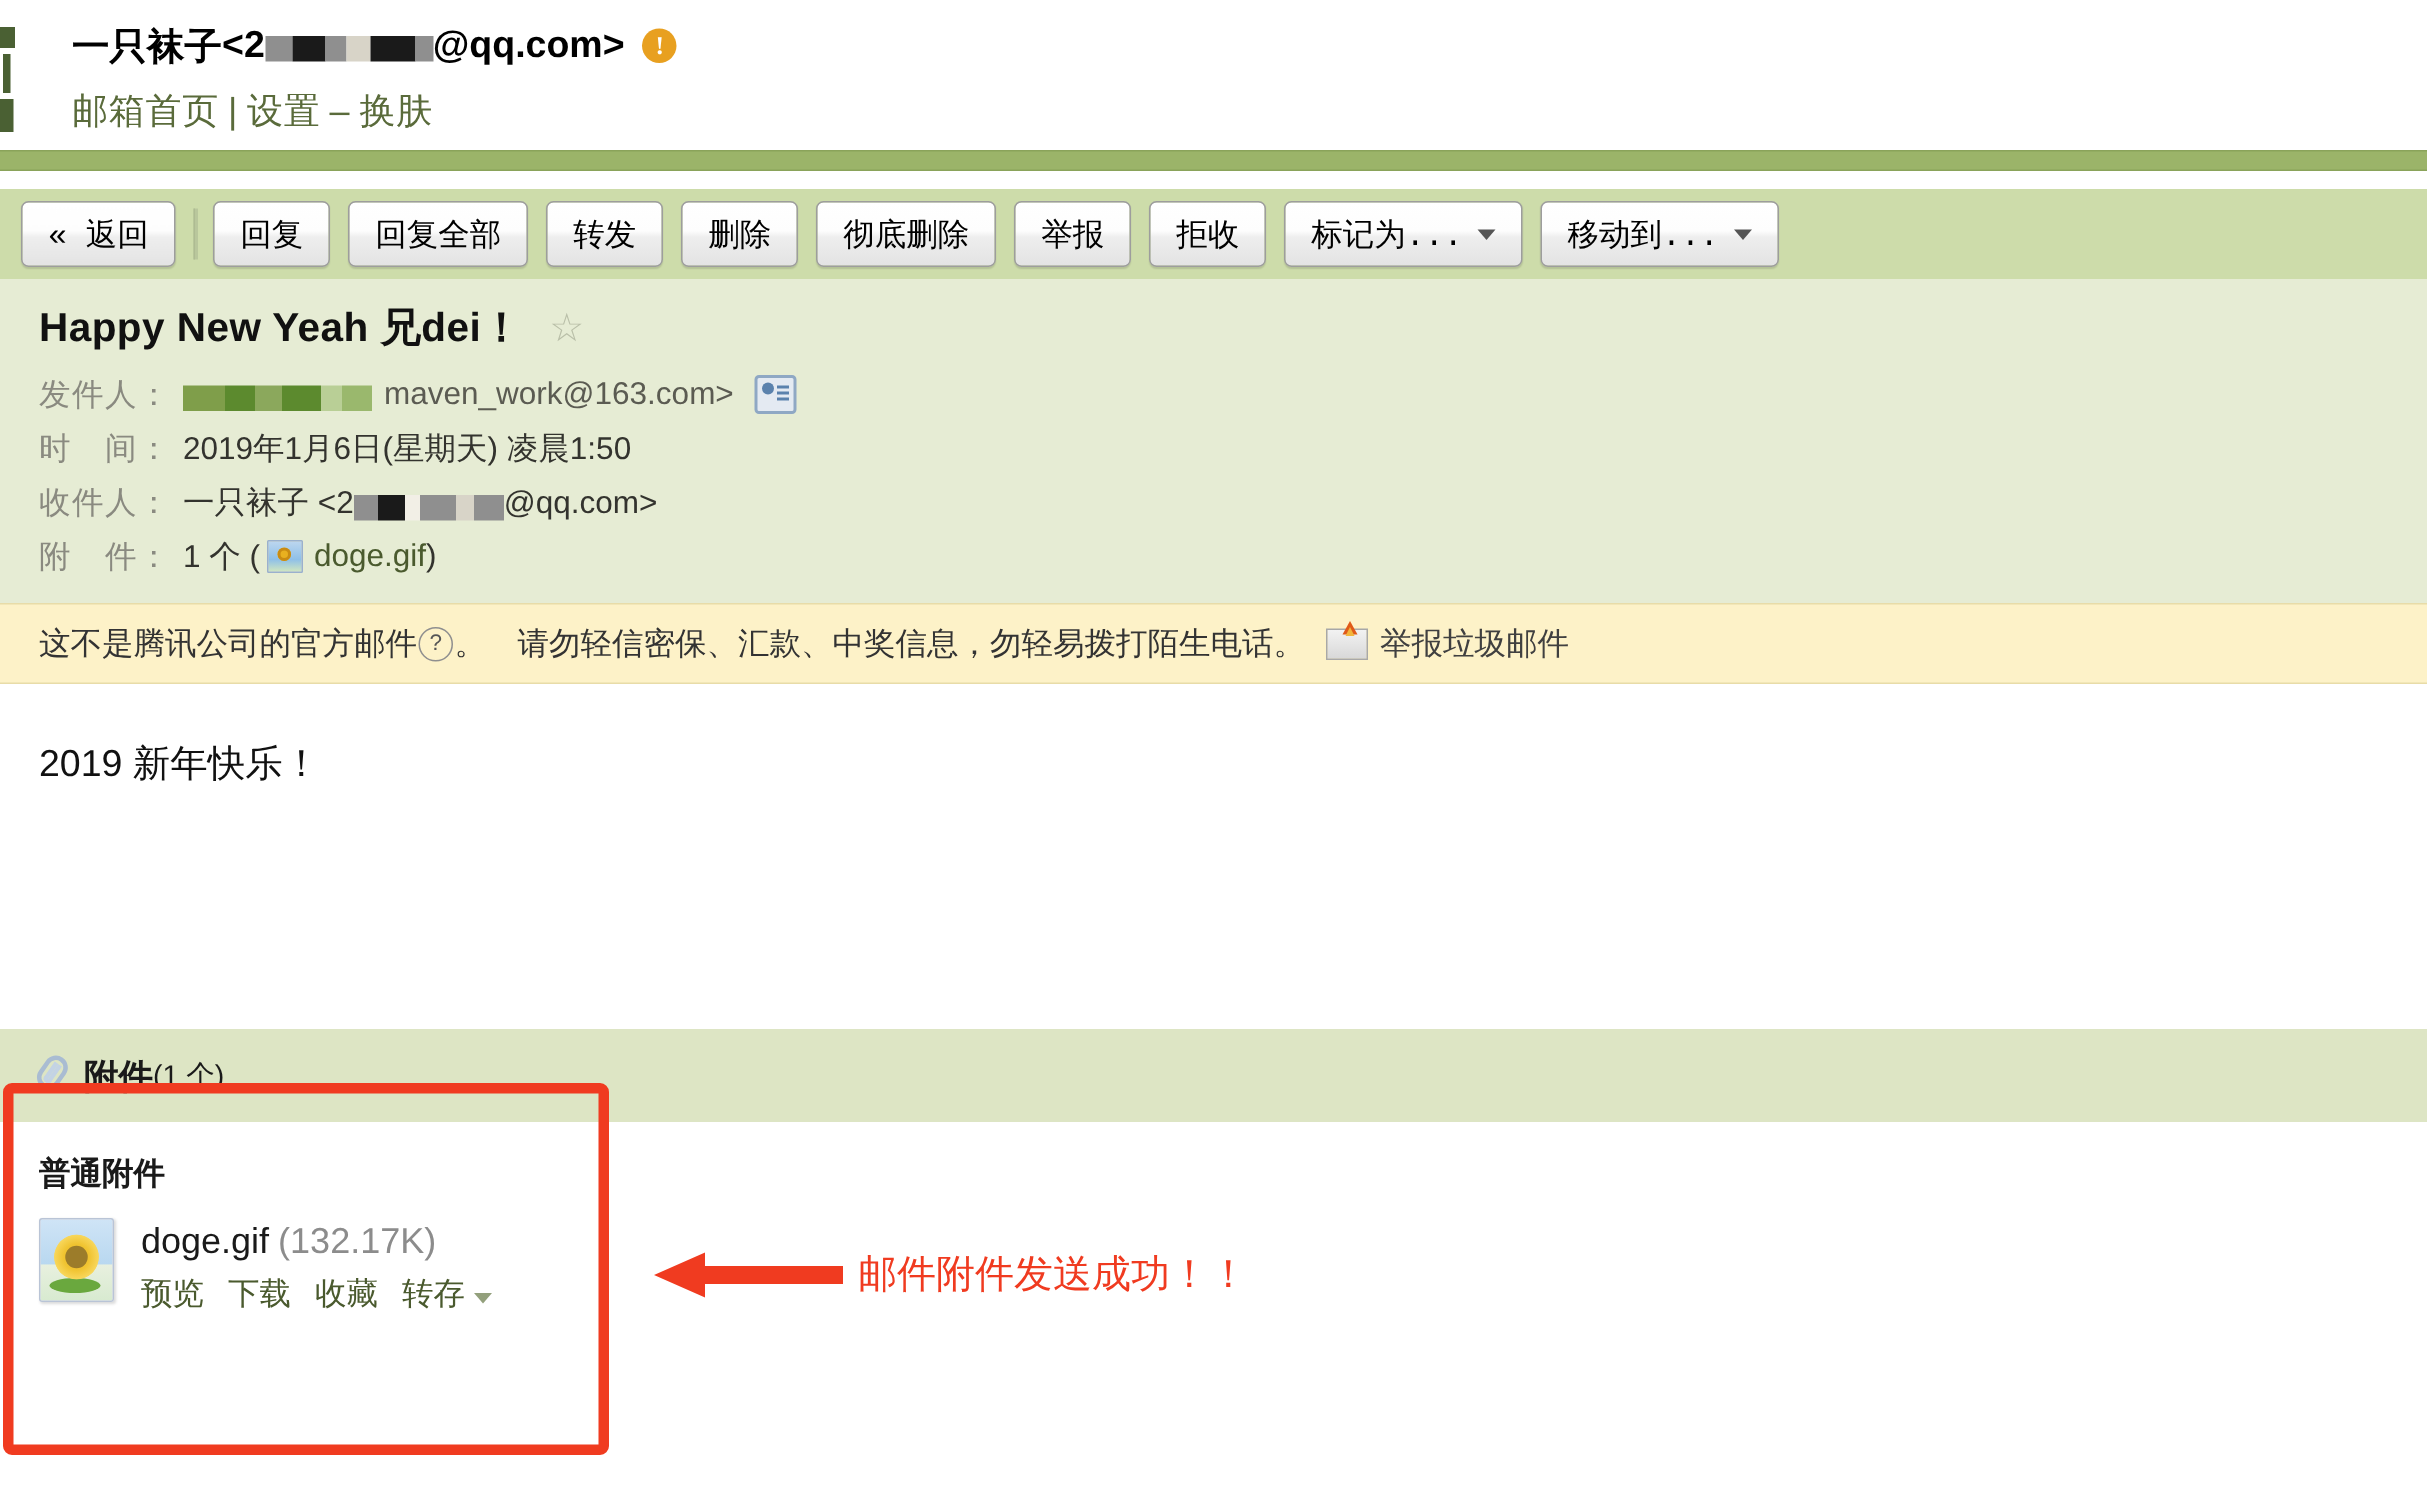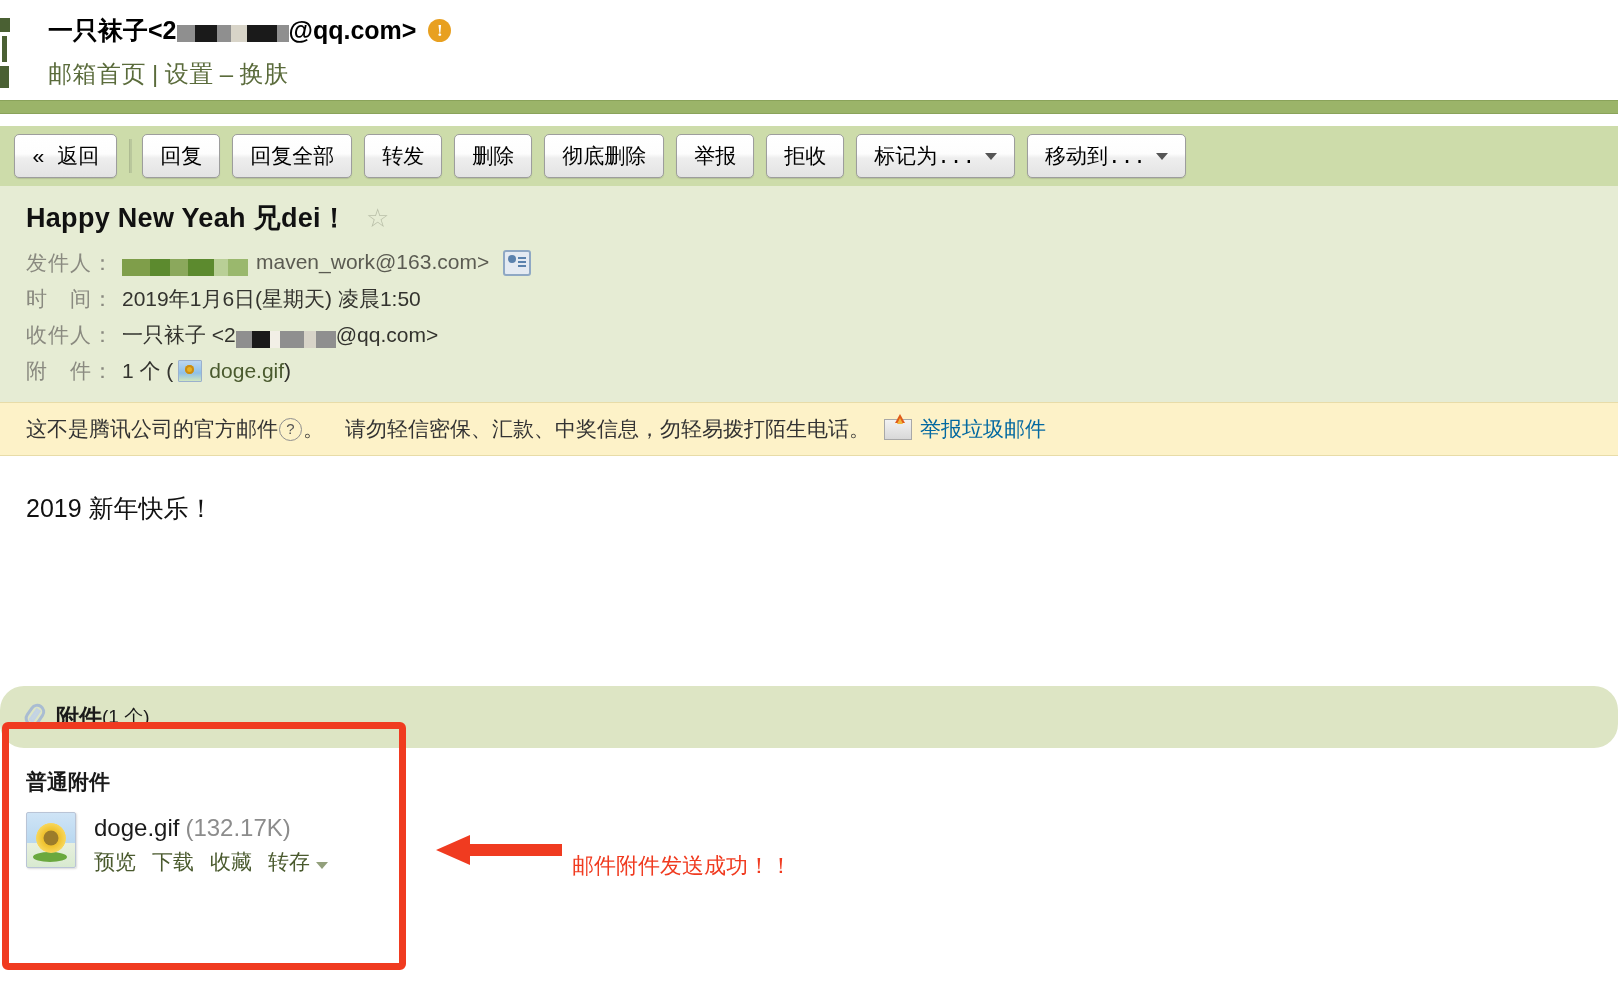--- a/index.html
+++ b/index.html
@@ -274,42 +274,41 @@
   }
   .spam-icon::after {
     content: "";
     position: absolute;
     left: 12px; top: -2px;
     width: 0; height: 0;
     border-left: 3px solid transparent;
     border-right: 3px solid transparent;
     border-bottom: 6px solid #f2b63c;
   }
-  .spam-link { color: #0369a1; cursor: pointer; }
+  .spam-link { color: #404040; cursor: pointer; }
 
   
   .mail-body {
     background: #fff;
     padding: 36px 0 0 26px;
     font-size: 25px;
     color: #111;
     height: 230px;
     box-sizing: border-box;
   }
 
   
   .attach-section { position: relative; }
   .attach-header {
     background: #dde5c4;
     padding: 16px 0 16px 26px;
     display: flex;
     align-items: center;
     height: 62px;
     box-sizing: border-box;
-    border-radius: 24px;
   }
   .clip-icon {
     display: inline-block;
     width: 20px; height: 26px;
     margin-right: 10px;
     position: relative;
     transform: rotate(35deg);
   }
   .clip-icon::before {
     content: "";
@@ -444,26 +443,25 @@
     top: 834px;
     width: 126px;
     height: 32px;
     z-index: 30;
     pointer-events: none;
   }
   .anno-text {
     position: absolute;
     left: 572px;
     top: 832px;
-    font-size: 22px;
+    font-size: 26px;
     color: #f03b20;
     z-index: 30;
     white-space: nowrap;
     pointer-events: none;
-    margin-top: 19px;
   }
 </style>
 </head>
 <body>
 
 <div class="top-header">
   <div class="logo-sliver">
     <div class="bar1"></div>
       <div class="bar2"></div>
       <div class="bar3"></div>

